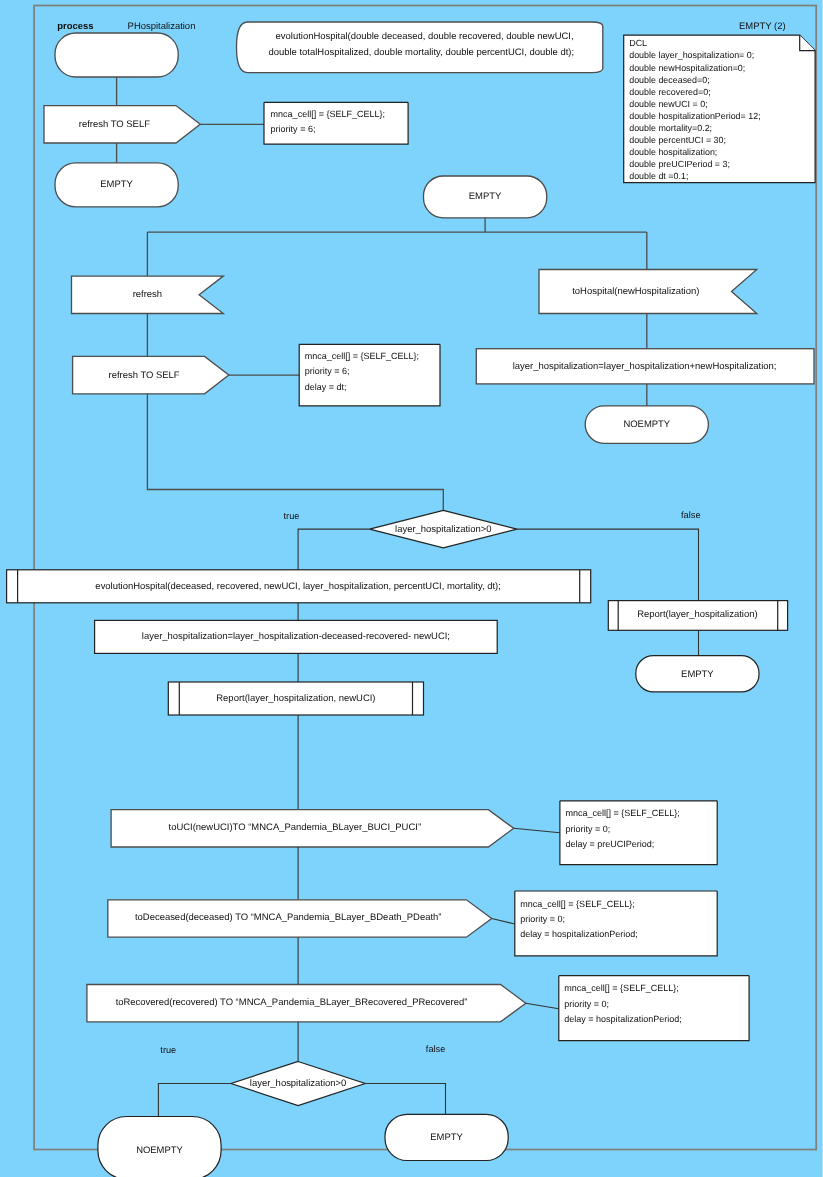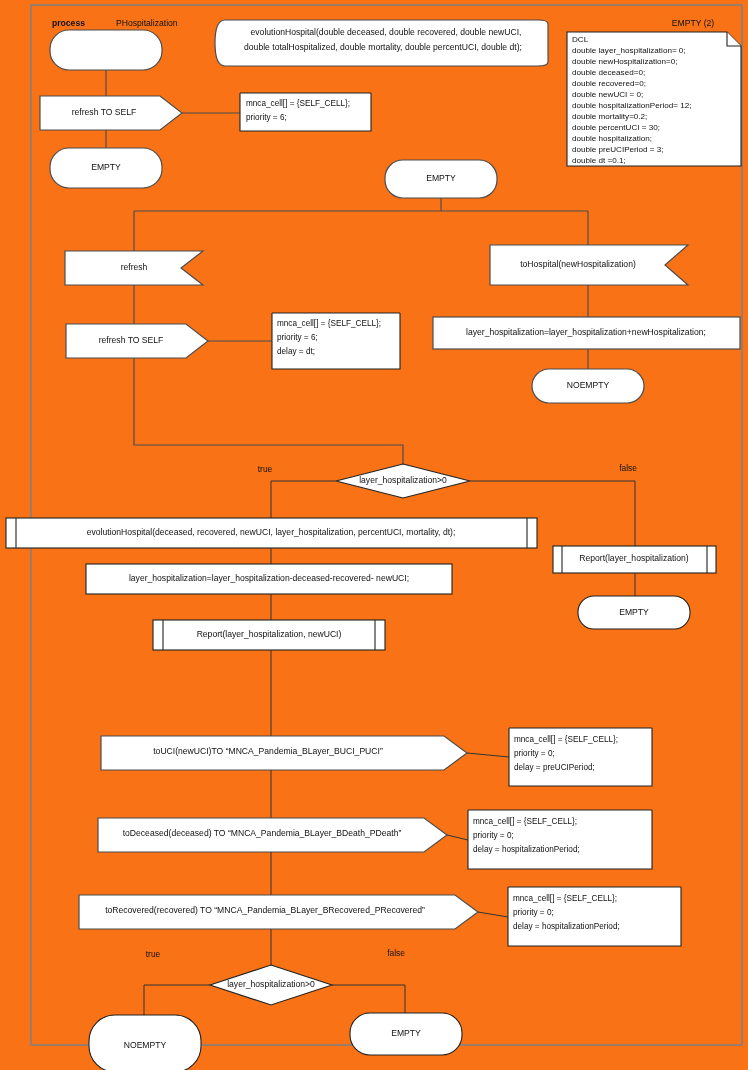--- a/index.html
+++ b/index.html
@@ -1,17 +1,17 @@
 <!DOCTYPE html>
 <html><head>
 <meta charset="utf-8">
 <style>
   html,body{margin:0;padding:0;background:#ffffff;}
   body{font-family:"Liberation Sans",sans-serif;}
-  #canvas{position:relative;width:748px;height:1070px;background:#f97316;overflow:hidden;}
+  #canvas{position:relative;width:748px;height:1070px;background:#7dd3fc;overflow:hidden;}
   svg{position:absolute;left:0;top:0;}
   .shape{fill:#ffffff;stroke:#4d4d4d;stroke-width:1.2;}
   .shape-dark{fill:#ffffff;stroke:#222222;stroke-width:1.1;}
   .conn{stroke:#4d4d4d;stroke-width:1.2;fill:none;}
   .conn-thin{stroke:#333333;stroke-width:1;fill:none;}
   .frame{fill:none;stroke:#808080;stroke-width:1.6;}
   .txt{font-family:"Liberation Sans",sans-serif;font-size:8.6px;fill:#101010;
        dominant-baseline:middle;}
   .txt-c{text-anchor:middle;}
   .txt-l{text-anchor:start;}

